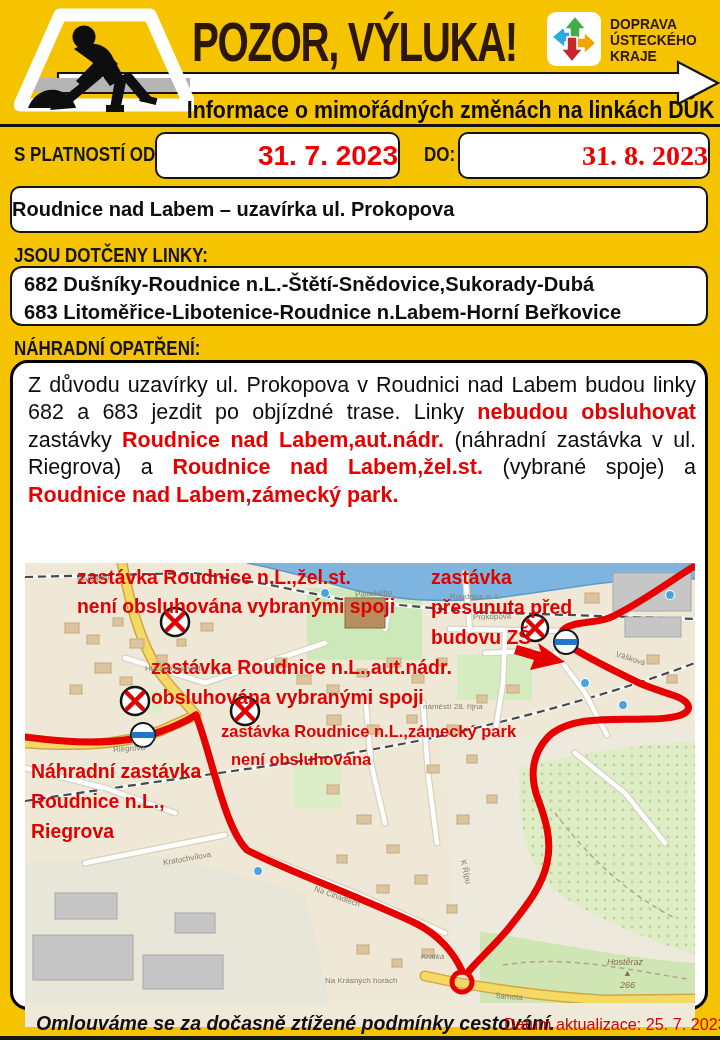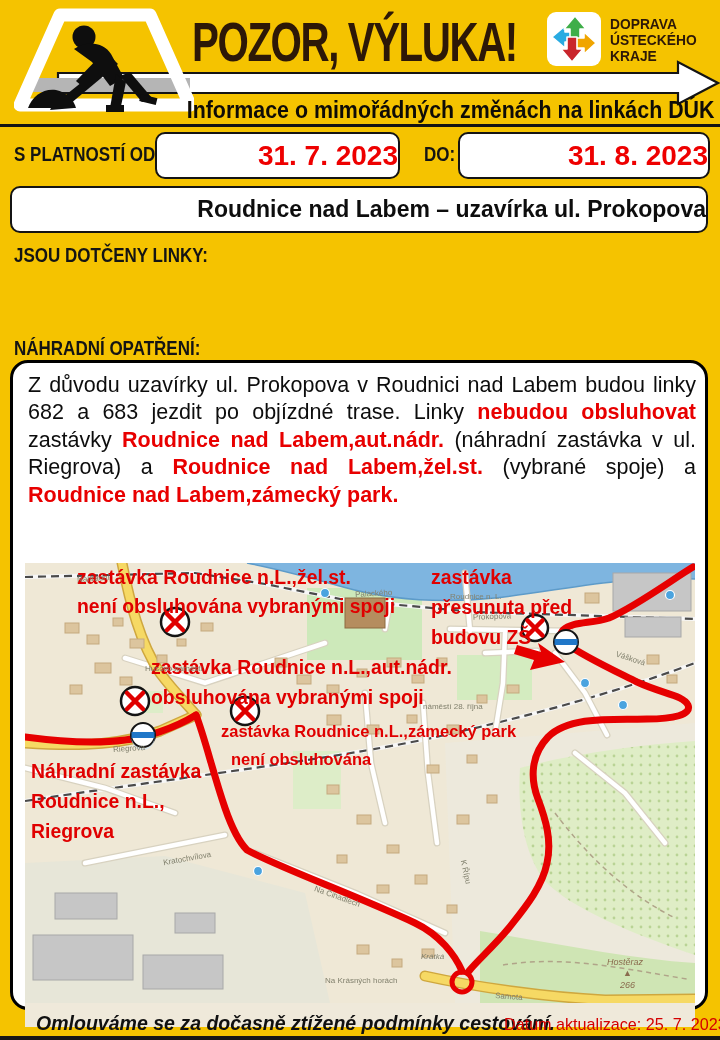--- a/index.html
+++ b/index.html
@@ -13,21 +13,21 @@
   .logo-box{left:547px;top:12px;width:54px;height:54px;background:#fff;border-radius:9px;}
   .logo-text{left:610px;top:16px;font-size:15px;line-height:16px;font-weight:bold;color:#2D1807;
              transform:scaleX(.92);transform-origin:left top;white-space:nowrap;}
   .subtitle-band{left:0;top:94px;width:720px;height:33px;border-bottom:3px solid #141414;box-sizing:border-box;}
   .subtitle{right:6px;top:97px;font-size:23px;font-weight:bold;color:#0f0c07;white-space:nowrap;
             transform:scaleX(.93);transform-origin:right top;}
   
   .sec-label{font-size:20px;font-weight:bold;color:#141414;}
   .wbox{background:#fff;border:2.5px solid #141414;border-radius:10px;box-sizing:border-box;}
   .date-val{width:100%;text-align:right;font-size:28px;font-weight:bold;color:#EE0000;}
-  .event-title{width:100%;text-align:right;font-size:23px;font-weight:bold;color:#0d0d0d;}
+  .event-title{width:100%;text-align:left;font-size:20px;font-weight:bold;color:#0d0d0d;}
   .line-item{font-size:21px;font-weight:bold;color:#0d0d0d;line-height:28px;white-space:nowrap;
              transform:scaleX(.96);transform-origin:left center;}
   
   .main-box{left:10px;top:360px;width:698px;height:650px;background:#fff;border:3px solid #000000;border-radius:18px;box-sizing:border-box;}
   .measures{position:absolute;left:15px;top:9px;width:668px;font-size:21.5px;line-height:27.4px;
             color:#0d0d0d;text-align:justify;}
   .measures p{margin:0;}
   .measures .red{color:#E80000;font-weight:bold;}
   
   .map{position:absolute;left:12px;top:200px;width:670px;height:464px;overflow:hidden;background:#EFE9DA;}
@@ -87,29 +87,33 @@
   </div>
 
   <div class="abs subtitle-band"></div>
   <div class="abs subtitle">Informace o mimořádných změnách na linkách DÚK</div>
 
   <div class="abs sec-label condensed" style="left:14px;top:143px">S PLATNOSTÍ OD:</div>
   <div class="abs wbox" style="left:155px;top:132px;width:245px;height:47px;display:flex;align-items:center;">
     <div class="date-val">31. 7. 2023</div>
   </div>
   <div class="abs sec-label condensed" style="left:424px;top:143px">DO:</div>
-  <div class="abs wbox" style="left:458px;top:132px;width:252px;height:47px;display:flex;align-items:center;">
+  <div class="abs wbox" style="left:458px;top:132px;width:252px;height:47px;display:flex;align-items:center;font-family:Liberation Serif, serif;">
     <div class="date-val">31. 8. 2023</div>
   </div>
 
   <div class="abs wbox" style="left:10px;top:186px;width:698px;height:47px;display:flex;align-items:center;">
     <div class="event-title">Roudnice nad Labem – uzavírka ul. Prokopova</div>
   </div>
 
   <div class="abs sec-label condensed" style="left:14px;top:244px">JSOU DOTČENY LINKY:</div>
+  <div class="abs wbox" style="left:10px;top:266px;width:698px;height:60px;border-radius:12px;padding:2px 0 0 12px;">
+    <div class="line-item">682 Dušníky-Roudnice n.L.-Štětí-Snědovice,Sukorady-Dubá</div>
+    <div class="line-item">683 Litoměřice-Libotenice-Roudnice n.Labem-Horní Beřkovice</div>
+  </div>
 
   <div class="abs sec-label condensed" style="left:14px;top:337px">NÁHRADNÍ OPATŘENÍ:</div>
 
   <div class="abs main-box">
     <div class="measures">
       <p id="measures-p1"><span>Z důvodu uzavírky ul. Prokopova v Roudnici nad Labem budou linky 682 a 683 jezdit po objízdné trase. Linky </span><span class="red">nebudou obsluhovat</span><span> zastávky </span><span class="red">Roudnice nad Labem,aut.nádr.</span><span> (náhradní zastávka v ul. Riegrova) a </span><span class="red">Roudnice nad Labem,žel.st.</span><span> (vybrané spoje) a </span><span class="red">Roudnice nad Labem,zámecký park.</span></p>
     </div>
 
     <div class="map">
       <svg width="670" height="440" viewBox="0 0 670 440">

